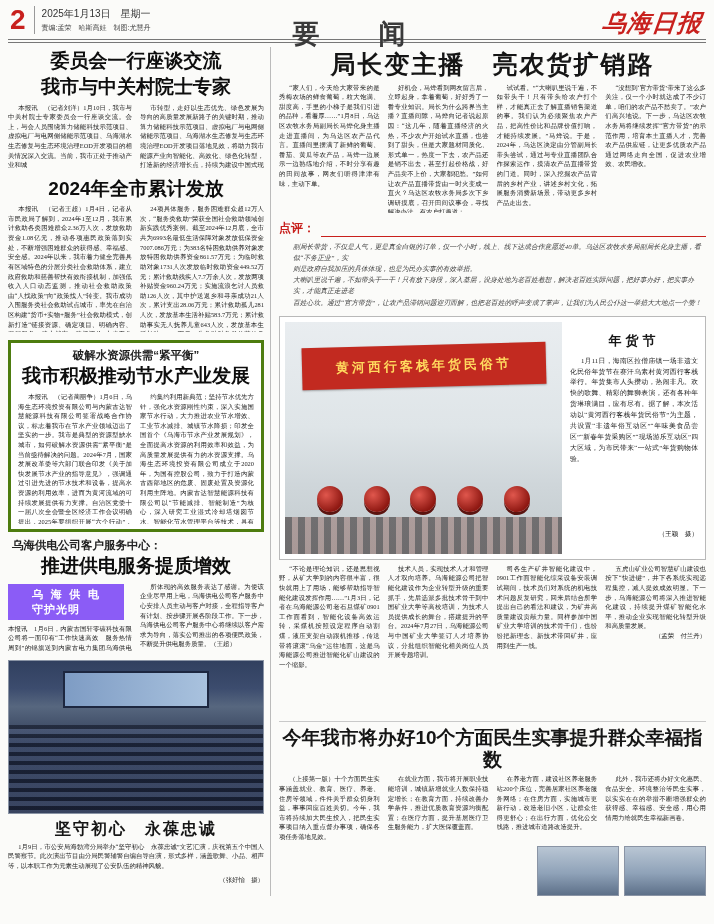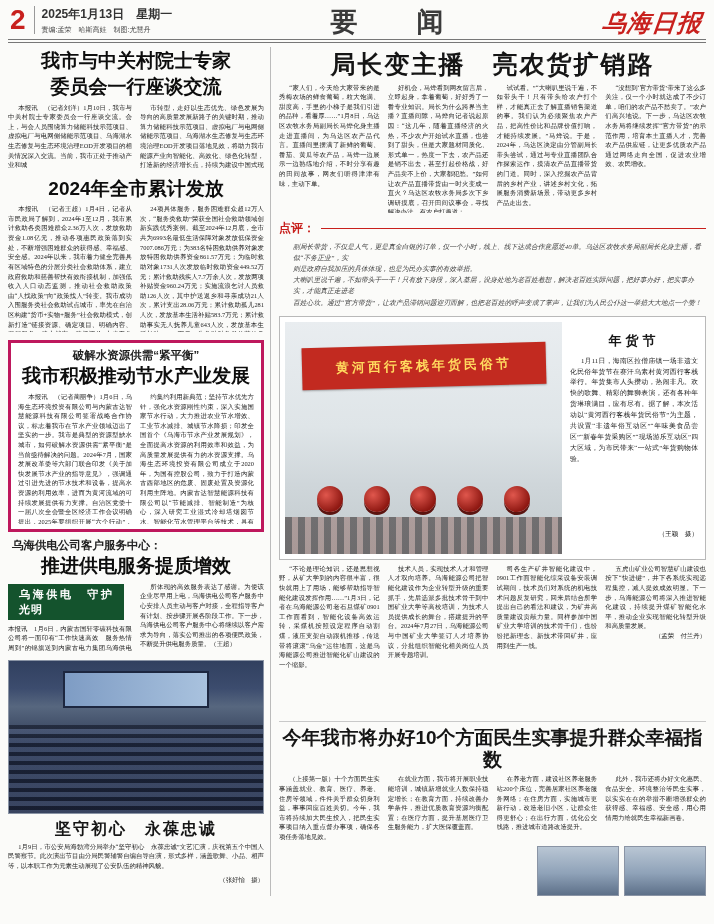--- a/index.html
+++ b/index.html
@@ -2,60 +2,60 @@
 <html><head>
 <meta charset="utf-8">
 <style>
   html,body{margin:0;padding:0;}
   body{width:714px;height:924px;background:#fbfbf9;font-family:"Liberation Serif",serif;color:#151515;overflow:hidden;}
   .page{position:relative;width:714px;height:924px;box-sizing:border-box;padding:4px 8px;}
   
   .hdr{display:flex;align-items:center;height:32px;position:relative;}
   .pagenum{color:#c8201d;font:bold 28px "Liberation Sans",sans-serif;padding:0 8px 0 2px;border-right:1px solid #999;line-height:1;}
   .dateblock{padding-left:7px;font-family:"Liberation Sans",sans-serif;color:#333;}
-  .dateline{font-size:12px;font-weight:bold;}
+  .dateline{font-size:10px;}
   .credits{font-size:7px;margin-top:2px;color:#444;}
-  .section{position:absolute;left:50%;top:0;transform:translateX(-50%);font:bold 27px "Liberation Serif",serif;letter-spacing:16px;color:#3a3a3a;margin-left:38px;}
+  .section{position:absolute;left:50%;top:12px;transform:translateX(-50%);font:bold 27px "Liberation Serif",serif;letter-spacing:16px;color:#3a3a3a;}
   .masthead{position:absolute;right:4px;top:3px;font:bold italic 24px "Liberation Serif",serif;color:#c8201d;transform:skewX(-6deg);letter-spacing:1px;}
   .hdr-rule{border-top:1px solid #777;border-bottom:1px solid #777;height:2px;margin:3px 0 4px 0;}
   
   .content{display:flex;gap:8px;}
   .leftcol{width:256px;flex:none;padding-right:6px;border-right:1px solid #bbb;}
   .rightcol{flex:1;min-width:0;}
   
   .h-big{font:bold 19px/1.25 "Liberation Sans",sans-serif;text-align:center;color:#0d0d0d;}
   .kicker{font:bold 11.5px "Liberation Sans",sans-serif;text-align:center;color:#222;margin-bottom:1px;}
   .byline{font-size:8px;text-align:center;color:#333;margin:2px 0 3px 0;font-family:"Liberation Sans",sans-serif;}
   .cols{display:flex;gap:8px;margin-top:4px;}
   .col{flex:1;min-width:0;font-size:6.4px;line-height:1.5;text-align:justify;color:#1c1c1c;overflow:hidden;text-indent:1.6em;}
   .sig{display:block;text-align:right;text-indent:0;}
   
   .a1 .h-big{margin-top:2px;}
   .a1-body{height:66px;}
   .a2{margin-top:8px;}
   .a2-body{height:128px;}
-  .redbox{border:3px solid #be185d;margin:8px 0 6px 0;padding:5px 7px;background:#fff;}
+  .redbox{border:3px solid #4d7c0f;margin:8px 0 6px 0;padding:5px 7px;background:#fff;}
   .redbox-body{height:132px;}
   .a4{margin-top:2px;}
   .a4 .kicker{text-align:left;padding-left:4px;}
-  .badge{display:inline-block;background:#14532d;color:#fff;font:bold 11px "Liberation Sans",sans-serif;padding:3px 11px;margin:2px 8px 4px 0;letter-spacing:1px;}
+  .badge{display:inline-block;background:#8b5cf6;color:#fff;font:bold 11px "Liberation Sans",sans-serif;padding:3px 24px;margin:2px 8px 4px 0;letter-spacing:1px;}
   .a4-body{height:72px;}
   .photo1{margin-top:6px;height:152px;border:1px solid #8a94a5;position:relative;overflow:hidden;
     background:linear-gradient(180deg,#31405f 0%,#3c4c6e 18%,#57677f 30%,#2e3a55 55%,#273149 100%);}
   .photo1 .screen{position:absolute;left:22%;top:8%;width:56%;height:22%;background:linear-gradient(90deg,#7e9cc4,#a9c2de);box-shadow:0 0 0 2px #1d2740;}
   .photo1 .rows{position:absolute;left:0;right:0;bottom:0;height:58%;
     background:repeating-linear-gradient(180deg,rgba(10,14,28,.55) 0 4px,rgba(90,105,140,.35) 4px 9px);}
   .p1-title{font:bold 16px "Liberation Sans",sans-serif;text-align:center;margin:5px 0 2px 0;letter-spacing:2px;}
   .p1-cap{font-size:6.4px;line-height:1.5;text-align:justify;color:#222;text-indent:1.6em;height:34px;overflow:hidden;}
   .p1-by{font-size:6.4px;text-align:right;color:#222;}
   
   .m-h1{font:bold 25px/1.1 "Liberation Sans",sans-serif;text-align:center;letter-spacing:2px;margin-top:4px;}
   .m1-body{height:130px;}
   .comment{margin-top:7px;}
-  .comment-head{display:flex;align-items:center;gap:6px;}
+  .comment-head{display:flex;align-items:flex-end;gap:6px;}
   .comment-label{color:#c8201d;font:bold 12px "Liberation Sans",sans-serif;flex:none;}
   .comment-rule{flex:1;border-bottom:1.5px solid #c8201d;height:1px;}
   .comment-lines{margin-top:4px;padding-left:14px;}
   .comment-line{font-size:6.8px;line-height:1.65;font-style:italic;color:#3d3d3d;}
   .photobox{border:1px solid #b9b9b9;margin-top:8px;padding:5px;display:flex;gap:6px;height:244px;box-sizing:border-box;background:#fff;}
   .bigphoto{flex:1;position:relative;overflow:hidden;background:linear-gradient(180deg,#e9edf0 0%,#dfe5e8 45%,#cfd6da 70%,#c2cacd 100%);}
   .banner{position:absolute;left:6%;top:10%;width:88%;height:18%;background:#c22a20;display:flex;align-items:center;justify-content:center;transform:rotate(-1.5deg);box-shadow:0 1px 2px rgba(0,0,0,.3);}
   .banner span{color:#ffd95e;font:bold 13px "Liberation Sans",sans-serif;letter-spacing:3px;white-space:nowrap;}
   .drums{position:absolute;left:0;right:0;bottom:18%;height:26%;display:flex;justify-content:space-around;align-items:flex-end;padding:0 8%;}
   .drum{width:26px;height:26px;border-radius:50%;background:radial-gradient(circle at 35% 35%,#e0574d,#8f1812 70%);box-shadow:0 3px 0 #5c1410;}
@@ -86,22 +86,22 @@
     <div class="section">要　闻</div>
     <div class="masthead">乌海日报</div>
   </div>
   <div class="hdr-rule"></div>
 
   <div class="content">
 
     <div class="leftcol">
 
       <div class="a1">
+        <div class="h-big">委员会一行座谈交流</div>
         <div class="h-big">我市与中关村院士专家</div>
-        <div class="h-big">委员会一行座谈交流</div>
         <div class="cols a1-body">
           <div class="col">本报讯　（记者刘洋）1月10日，我市与中关村院士专家委员会一行座谈交流。会上，与会人员围绕算力储能科技示范项目、虚拟电厂与电网侧储能示范项目、乌海湖水生态修复与生态环境治理EOD开发项目的相关情况深入交流。当前，我市正处于推动产业和城</div>
           <div class="col">市转型，走好以生态优先、绿色发展为导向的高质量发展新路子的关键时期，推动算力储能科技示范项目、虚拟电厂与电网侧储能示范项目、乌海湖水生态修复与生态环境治理EOD开发项目落地见效，将助力我市能源产业向智能化、高效化、绿色化转型，打造新的经济增长点，持续为建设中国式现代化贡献乌海力量。</div>
         </div>
       </div>
 
       <div class="a2">
         <div class="h-big">2024年全市累计发放</div>
         <div class="cols a2-body">
           <div class="col">本报讯　（记者王超）1月4日，记者从市民政局了解到，2024年1至12月，我市累计救助各类困难群众2.36万人次，发放救助资金1.08亿元，推动各项惠民政策落到实处，不断增强困难群众的获得感、幸福感、安全感。2024年以来，我市着力健全完善具有区域特色的分层分类社会救助体系，建立政府救助和慈善帮扶有效衔接机制，加强低收入人口动态监测，推动社会救助政策由“人找政策”向“政策找人”转变。我市成功入围服务类社会救助试点城市，率先在自治区构建“货币+实物+服务”社会救助模式，创新打造“链接资源、确定项目、明确内容、开展服务、建立档案、监督评价”六步工作法，实施6类</div>

